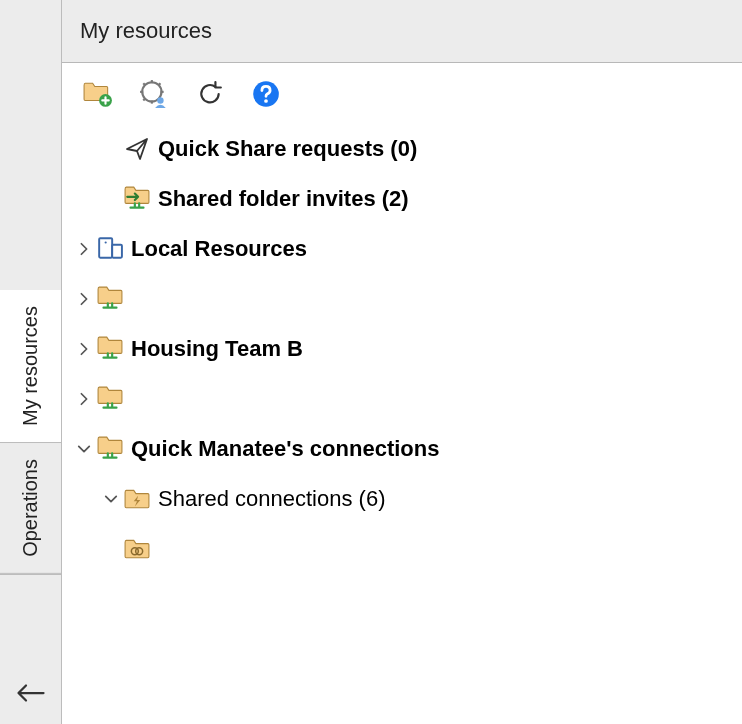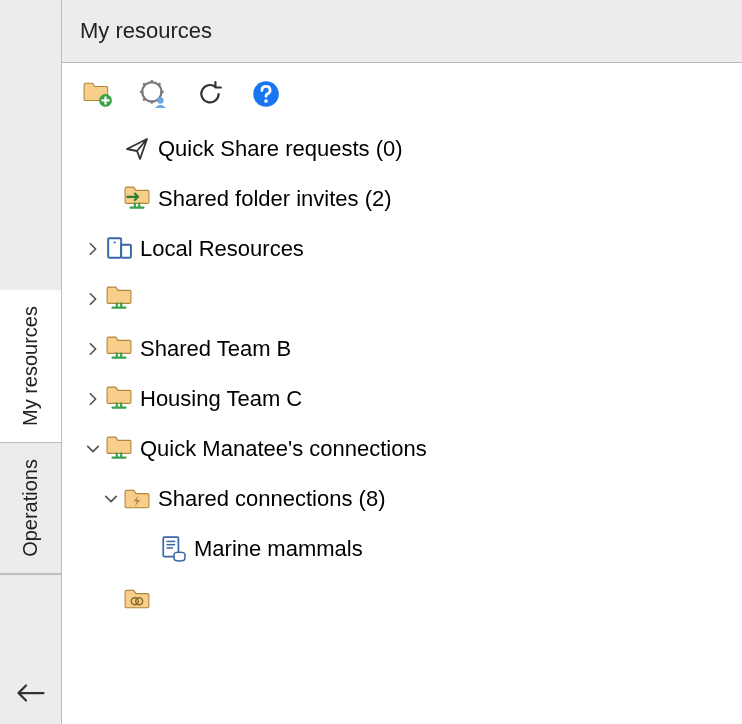--- a/index.html
+++ b/index.html
@@ -20,24 +20,24 @@
   .panel-body { flex: 1; background: #ffffff; border-top: 1px solid #fff; overflow: hidden; }
 
   .toolbar { display: flex; align-items: center; gap: 24px; padding: 14px 20px 14px 20px; }
   .toolbar .tbtn { width: 32px; height: 32px; display:flex; align-items:center; justify-content:center; cursor:pointer; }
 
   .tree { padding: 0 0 12px 0; }
   .row { display: flex; align-items: center; height: 50px; font-size: 22px; cursor: default; }
   .row .expander { width: 22px; display:flex; justify-content:center; align-items:center; cursor:pointer; }
   .row .expander.hidden { visibility: hidden; }
   .row .icon { width: 30px; display:flex; justify-content:center; align-items:center; margin-right: 6px; }
-  .row .label { font-weight: 400; color: #000; }
+  .row .label { font-weight: 700; color: #000; }
   .row .label.normal { font-weight: 400; }
 
-  .lvl0 { padding-left: 20px; }
+  .lvl0 { padding-left: 11px; }
   .lvl1 { padding-left: 38px; }
   .lvl2 { padding-left: 74px; }
 
   svg { display:block; }
 </style>
 </head>
 <body>
 
 <svg width="0" height="0" style="position:absolute">
   <defs>
@@ -236,35 +236,34 @@
           <span class="expander">
               <svg width="14" height="14">
                 <use href="#sym-chevron-right"></use>
               </svg>
             </span>
           <span class="icon">
               <svg width="26" height="26">
                 <use href="#sym-shared-folder"></use>
               </svg>
             </span>
-          <span class="label">Shared Team B</span>
+          <span class="label">Housing Team B</span>
         </div>
 
         <div class="row lvl0">
           <span class="expander">
               <svg width="14" height="14">
                 <use href="#sym-chevron-right"></use>
               </svg>
             </span>
           <span class="icon">
               <svg width="26" height="26">
                 <use href="#sym-shared-folder"></use>
               </svg>
             </span>
-          <span class="label">Housing Team C</span>
         </div>
 
         <div class="row lvl0">
           <span class="expander">
               <svg width="14" height="14">
                 <use href="#sym-chevron-down"></use>
               </svg>
             </span>
           <span class="icon">
               <svg width="26" height="26">
@@ -278,32 +277,23 @@
           <span class="expander">
               <svg width="14" height="14">
                 <use href="#sym-chevron-down"></use>
               </svg>
             </span>
           <span class="icon">
               <svg width="26" height="22">
                 <use href="#sym-folder-bolt"></use>
               </svg>
             </span>
-          <span class="label normal">Shared connections (8)</span>
-        </div>
-
-        <div class="row lvl2">
-          <span class="expander hidden"></span>
-          <span class="icon">
-              <svg width="26" height="26">
-                <use href="#sym-dbdoc"></use>
-              </svg>
-            </span>
-          <span class="label normal">Marine mammals</span>
-        </div>
+          <span class="label normal">Shared connections (6)</span>
+        </div>
+
 
         <div class="row lvl1">
           <span class="expander hidden"></span>
           <span class="icon">
               <svg width="26" height="22">
                 <use href="#sym-folder-sql"></use>
               </svg>
             </span>
         </div>
 

